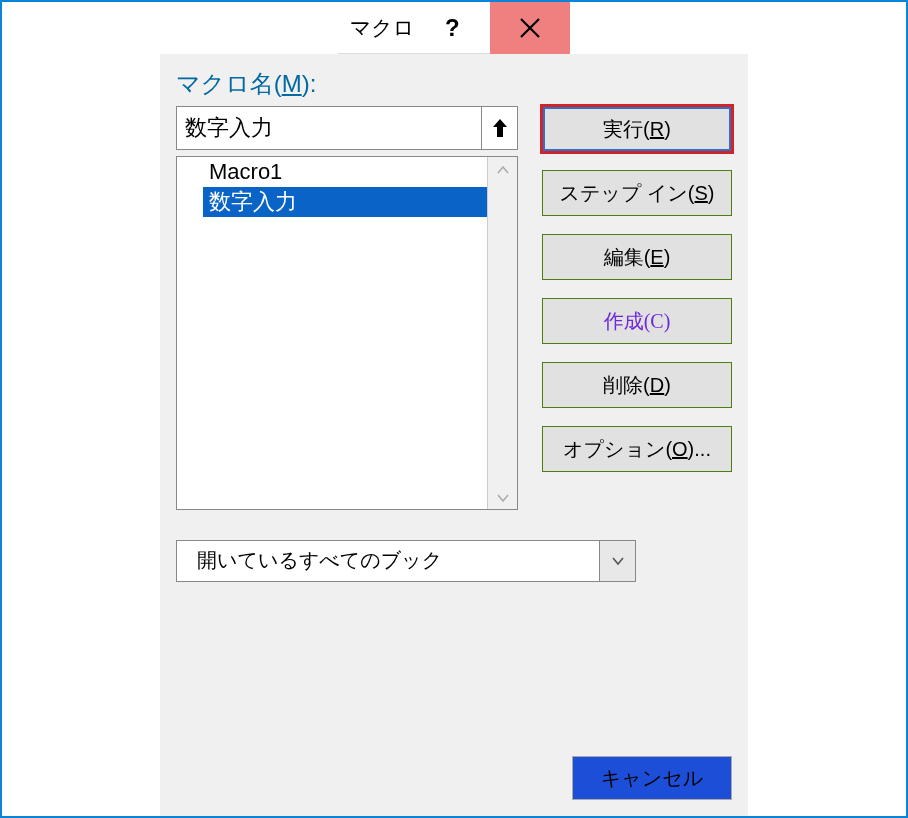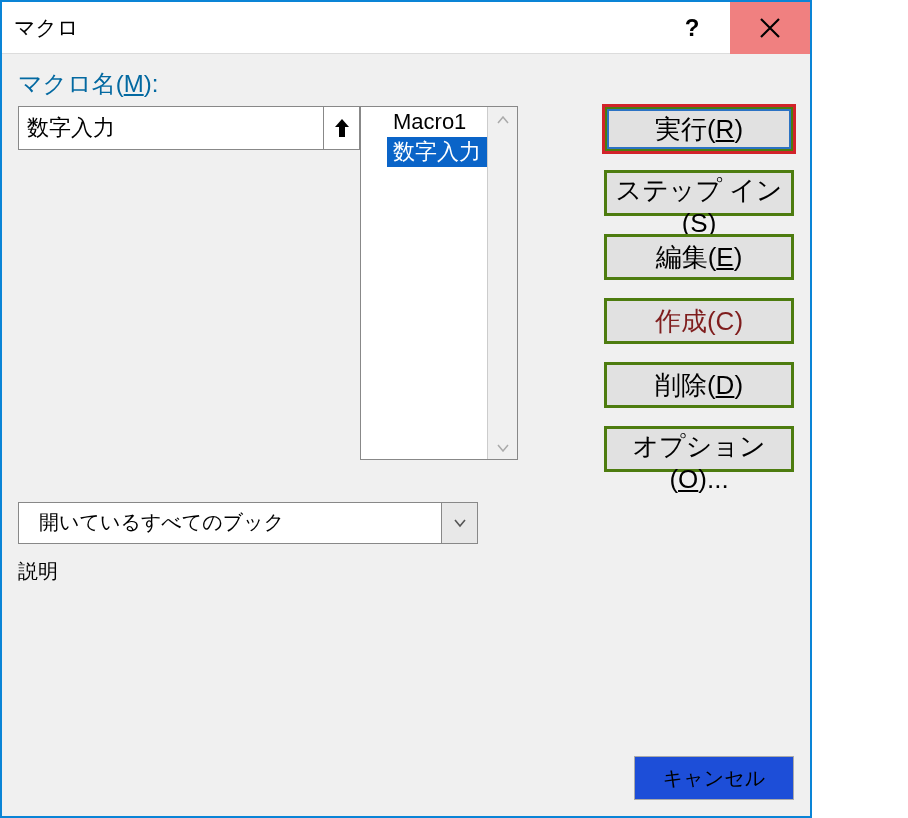--- a/index.html
+++ b/index.html
@@ -6,26 +6,27 @@
   html, body { margin: 0; padding: 0; }
   body {
     font-family: "Meiryo UI", "Yu Gothic UI", "MS UI Gothic", sans-serif;
     font-size: 19px;
     background: #fff;
     width: 908px;
     height: 818px;
     overflow: hidden;
   }
   .dialog {
-    width: 812px;
+    width: 908px;
     height: 818px;
     border: 2px solid #0a84d6;
     background: #fff;
     display: flex;
     flex-direction: column;
+    align-items: center;
   }
   .titlebar {
     height: 52px;
     background: #fff;
     display: flex;
     align-items: center;
     border-bottom: 1px solid #dcdcdc;
   }
   .titlebar-title {
     padding-left: 12px;
@@ -65,21 +66,21 @@
   .label-row { font-size: 24px; color: #0369a1; margin-bottom: 6px; }
   .underline { text-decoration: underline; }
 
   .main-row {
     display: flex;
     align-items: flex-start;
   }
   .left-col {
     flex: 1;
     display: flex;
-    flex-direction: row;
+    flex-direction: column;
   }
   .right-col {
     width: 190px;
     margin-left: 24px;
     display: flex;
     flex-direction: column;
     gap: 18px;
   }
 
   .name-input-wrap {
@@ -141,31 +142,32 @@
   }
   .scroll-arrow {
     color: #999;
     font-size: 14px;
     cursor: pointer;
     user-select: none;
   }
 
   .action-btn {
     height: 46px;
-    border: 3px solid #4d7c0f;
+    border: 1px solid #4d7c0f;
     background: #e1e1e1;
-    font-size: 26px;
+    font-size: 20px;
     font-family: inherit;
     cursor: pointer;
     padding: 0;
     color: #000;
   }
   .action-btn.disabled {
-    color: #7f1d1d;
+    color: #6d28d9;
     cursor: default;
+    font-family: Liberation Serif, serif;
   }
   .action-btn.highlighted {
     outline: 3px solid #d2232a;
     outline-offset: -1px;
     box-shadow: inset 0 0 0 2px #2b72c4;
   }
 
   .row-save {
     display: flex;
     align-items: center;
@@ -302,21 +304,20 @@
         <div class="save-select-btn">
           <span>
             <svg width="14" height="10" viewBox="0 0 14 10">
                 <path d="M2 2 L7 8 L12 2" stroke="#555" stroke-width="1.6" fill="none"></path>
               </svg>
           </span>
         </div>
       </div>
     </div>
 
-    <div class="desc-label">説明</div>
 
     <div class="bottom-row">
       <button class="cancel-btn">
         <span>キャンセル</span>
       </button>
     </div>
 
   </div>
 </div>
 

